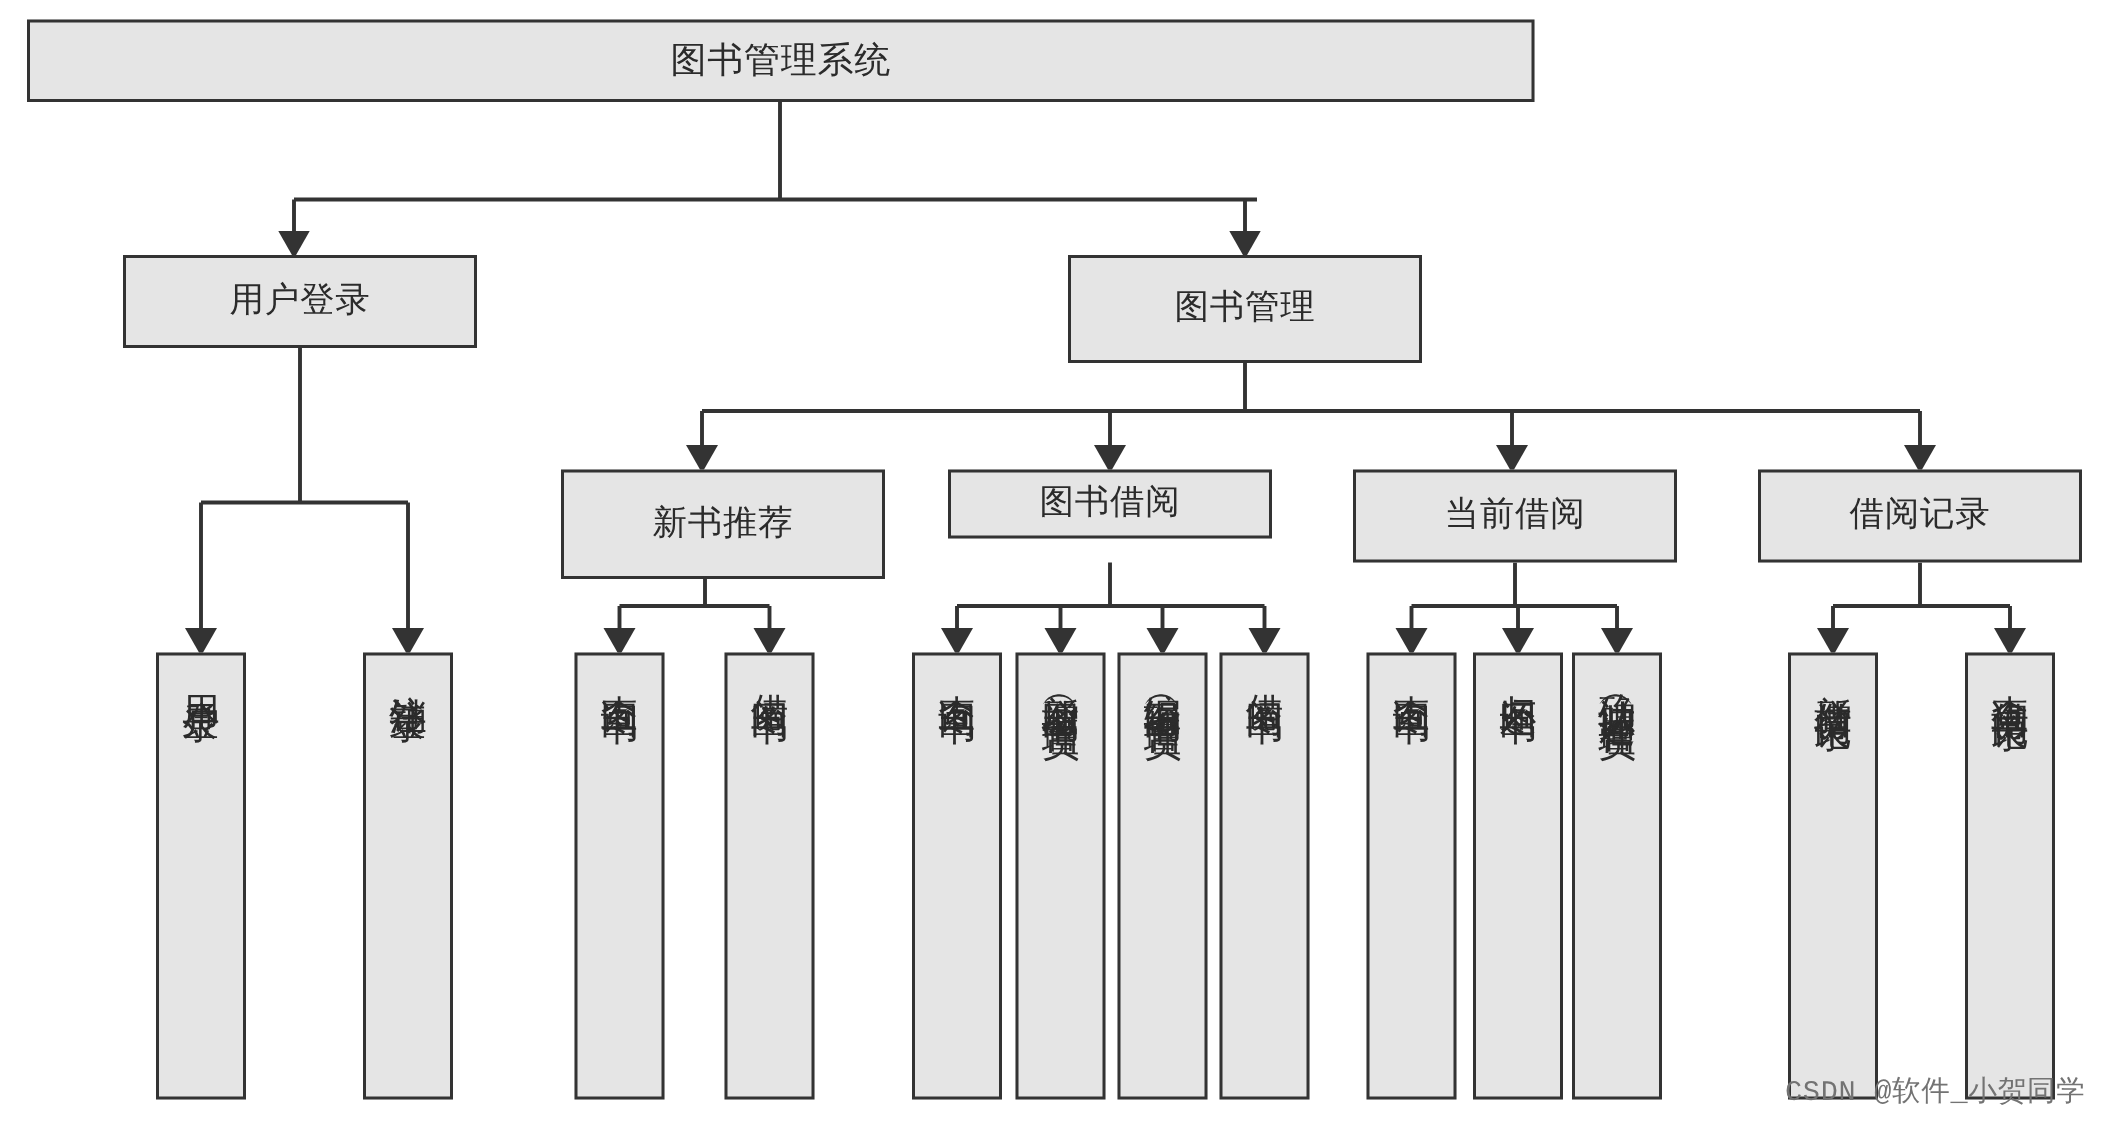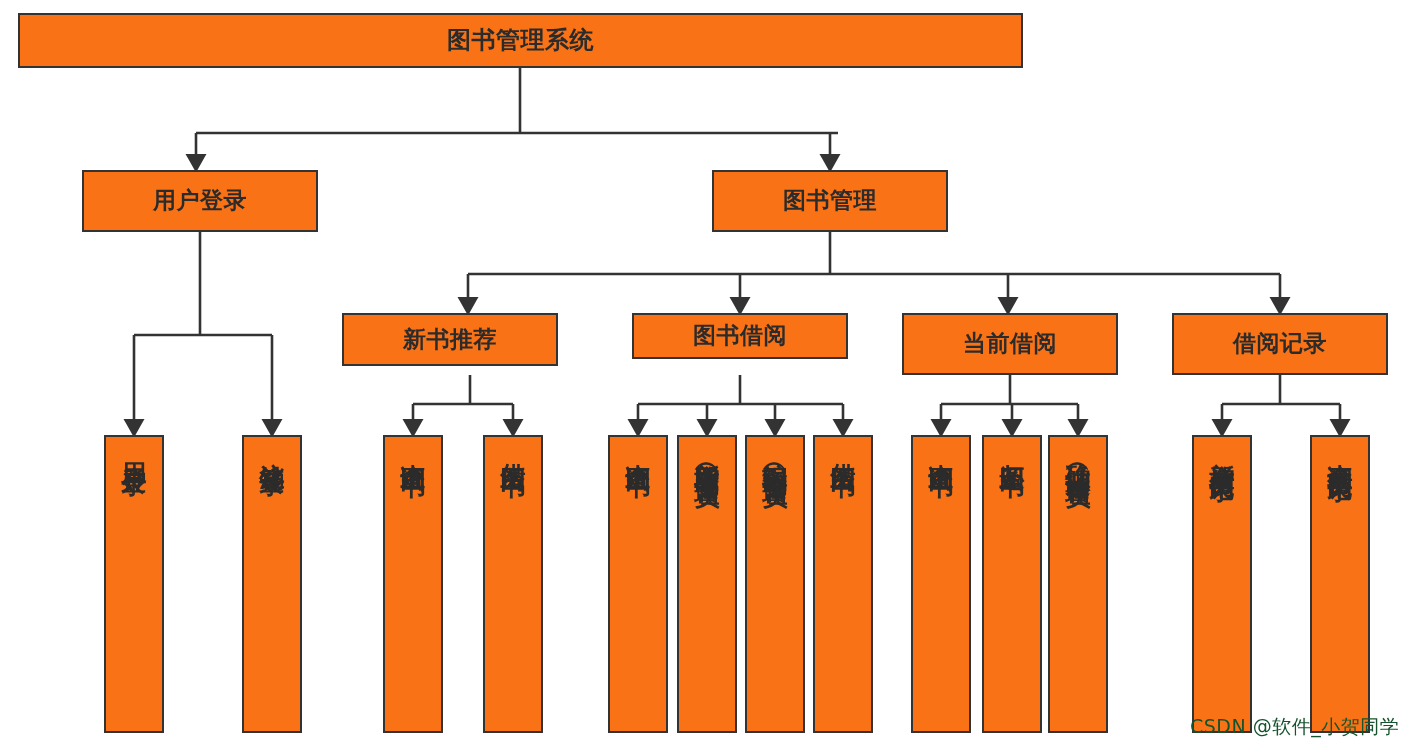--- a/index.html
+++ b/index.html
@@ -22,27 +22,26 @@
     position: absolute;
     left: 0;
     top: 0;
     width: 1405px;
     height: 747px;
     pointer-events: none;
   }
   .node {
     position: absolute;
     box-sizing: border-box;
-    background: #f97316;
+    background: #e5e5e5;
     border: 2.4px solid #333333;
     display: flex;
     align-items: center;
     justify-content: center;
     color: #2b2b2b;
-    font-weight: bold;
   }
   .node-label {
     display: block;
     text-align: center;
     line-height: 1.18;
     letter-spacing: 0.5px;
     white-space: nowrap;
   }
   
   .node.horiz .node-label {
@@ -63,23 +62,24 @@
     font-size: 25px;
     line-height: 1.0;
     letter-spacing: 3px;
     white-space: nowrap;
   }
   .watermark {
     position: absolute;
     left: 1190px;
     top: 714px;
     font-size: 19px;
-    color: #14532d;
+    color: #737373;
     white-space: nowrap;
     letter-spacing: 0.5px;
+    font-family: Liberation Mono, monospace;
   }
 </style>
 </head>
 <body>
 
 <div id="diagram-root">
 
   <svg id="edges-layer" width="1405" height="747" viewBox="0 0 1405 747" xmlns="http://www.w3.org/2000/svg">
     <defs>
       <marker id="arrowhead" markerWidth="9" markerHeight="9" refX="3.2" refY="4.5" orient="auto" markerUnits="strokeWidth">
@@ -130,25 +130,25 @@
     </g>
   </svg>
 
   <div class="node horiz root" style="left:18px; top:13px; width:1005px; height:55px;">
     <span class="node-label">图书管理系统</span>
   </div>
 
   <div class="node horiz" style="left:82px; top:170px; width:236px; height:62px;">
     <span class="node-label">用户登录</span>
   </div>
-  <div class="node horiz" style="left:712px; top:170px; width:236px; height:62px;">
+  <div class="node horiz" style="left:712px; top:170px; width:236px; height:72px;">
     <span class="node-label">图书管理</span>
   </div>
 
-  <div class="node horiz" style="left:342px; top:313px; width:216px; height:53px;">
+  <div class="node horiz" style="left:374px; top:313px; width:216px; height:73px;">
     <span class="node-label">新书推荐</span>
   </div>
   <div class="node horiz" style="left:632px; top:313px; width:216px; height:46px;">
     <span class="node-label">图书借阅</span>
   </div>
   <div class="node horiz" style="left:1172px; top:313px; width:216px; height:62px;">
     <span class="node-label">借阅记录</span>
   </div>
   <div class="node horiz" style="left:902px; top:313px; width:216px; height:62px;">
     <span class="node-label">当前借阅</span>

